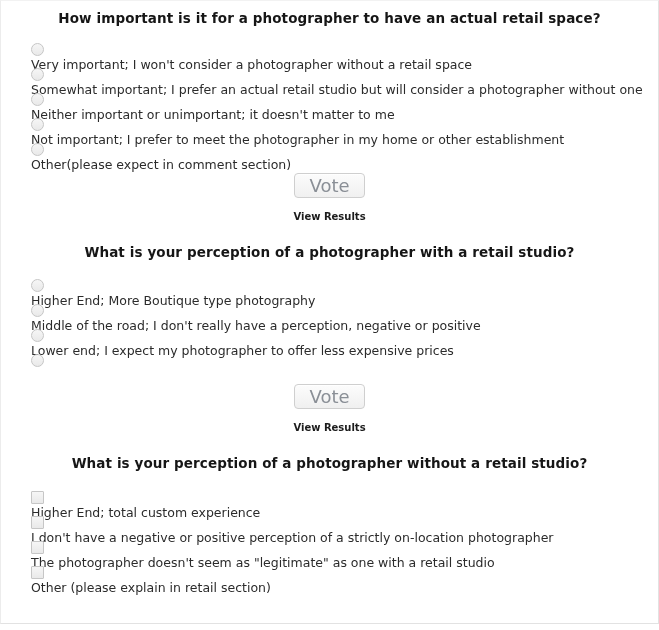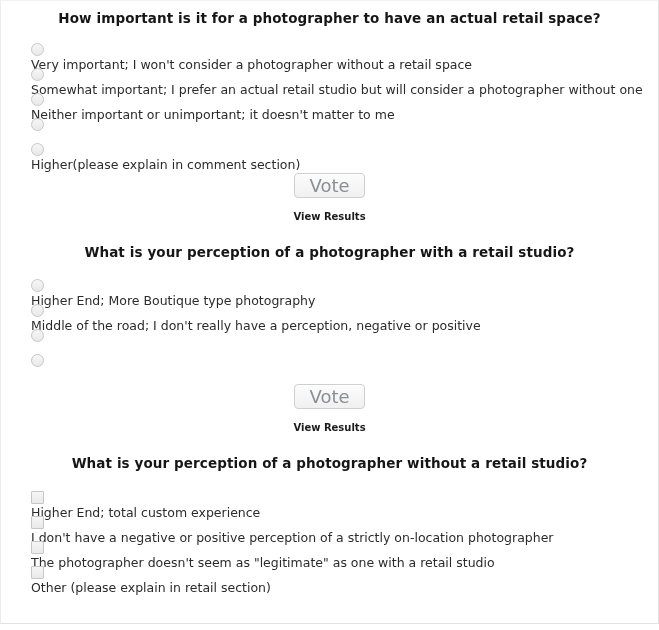--- a/index.html
+++ b/index.html
@@ -130,24 +130,25 @@
       <li class="option-row">
         <span class="ctrl radio"></span>
         <span class="option-label">Somewhat important; I prefer an actual retail studio but will consider a photographer without one</span>
       </li>
       <li class="option-row">
         <span class="ctrl radio"></span>
         <span class="option-label">Neither important or unimportant; it doesn't matter to me</span>
       </li>
       <li class="option-row">
         <span class="ctrl radio"></span>
-      </li>
-      <li class="option-row">
-        <span class="ctrl radio"></span>
-        <span class="option-label">Higher(please explain in comment section)</span>
+        <span class="option-label">Not important; I prefer to meet the photographer in my home or other establishment</span>
+      </li>
+      <li class="option-row">
+        <span class="ctrl radio"></span>
+        <span class="option-label">Other(please expect in comment section)</span>
       </li>
     </ul>
     <div class="sp-opts-vote1"></div>
     <div class="vote-wrap">
       <button class="vote-btn" type="button">Vote</button>
     </div>
     <div class="sp-vote-vr1"></div>
     <div class="view-results">View Results</div>
   </div>
 
@@ -160,20 +161,21 @@
       <li class="option-row">
         <span class="ctrl radio"></span>
         <span class="option-label">Higher End; More Boutique type photography</span>
       </li>
       <li class="option-row">
         <span class="ctrl radio"></span>
         <span class="option-label">Middle of the road; I don't really have a perception, negative or positive</span>
       </li>
       <li class="option-row">
         <span class="ctrl radio"></span>
+        <span class="option-label">Lower end; I expect my photographer to offer less expensive prices</span>
       </li>
       <li class="option-row">
         <span class="ctrl radio"></span>
       </li>
     </ul>
     <div class="sp-opts-vote2"></div>
     <div class="vote-wrap">
       <button class="vote-btn" type="button">Vote</button>
     </div>
     <div class="sp-vote-vr2"></div>

